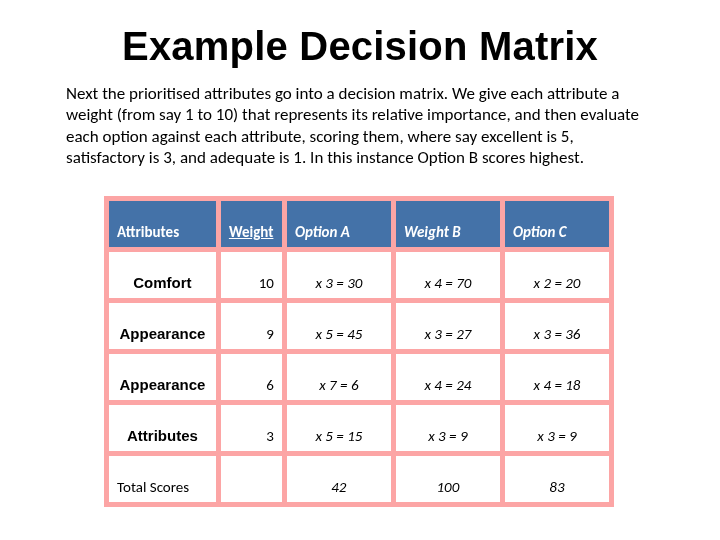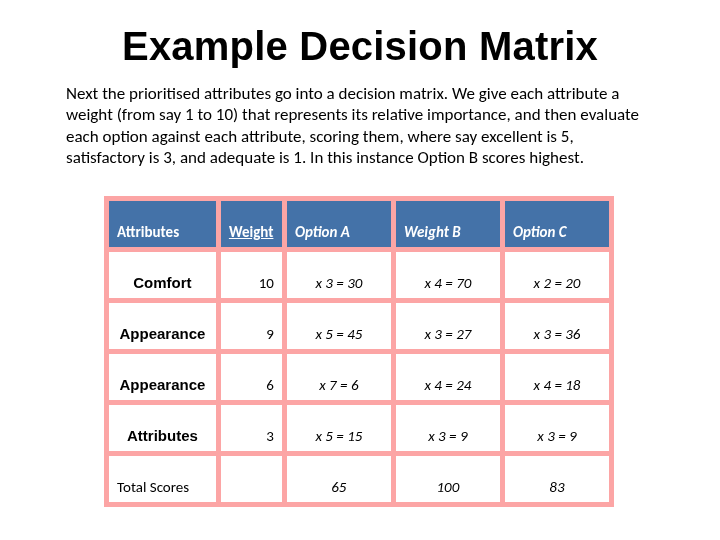--- a/index.html
+++ b/index.html
@@ -98,19 +98,19 @@
     <div class="cell c-attr">Attributes</div>
     <div class="cell c-weight">3</div>
     <div class="cell c-opt">x 5 = 15</div>
     <div class="cell c-opt">x 3 = 9</div>
     <div class="cell c-opt">x 3 = 9</div>
   </div>
 
   <div class="row foot">
     <div class="cell c-attr">Total Scores</div>
     <div class="cell c-weight"></div>
-    <div class="cell c-opt">65</div>
+    <div class="cell c-opt">42</div>
     <div class="cell c-opt">100</div>
     <div class="cell c-opt">83</div>
   </div>
 
 
 </div>
 
 </body></html>

